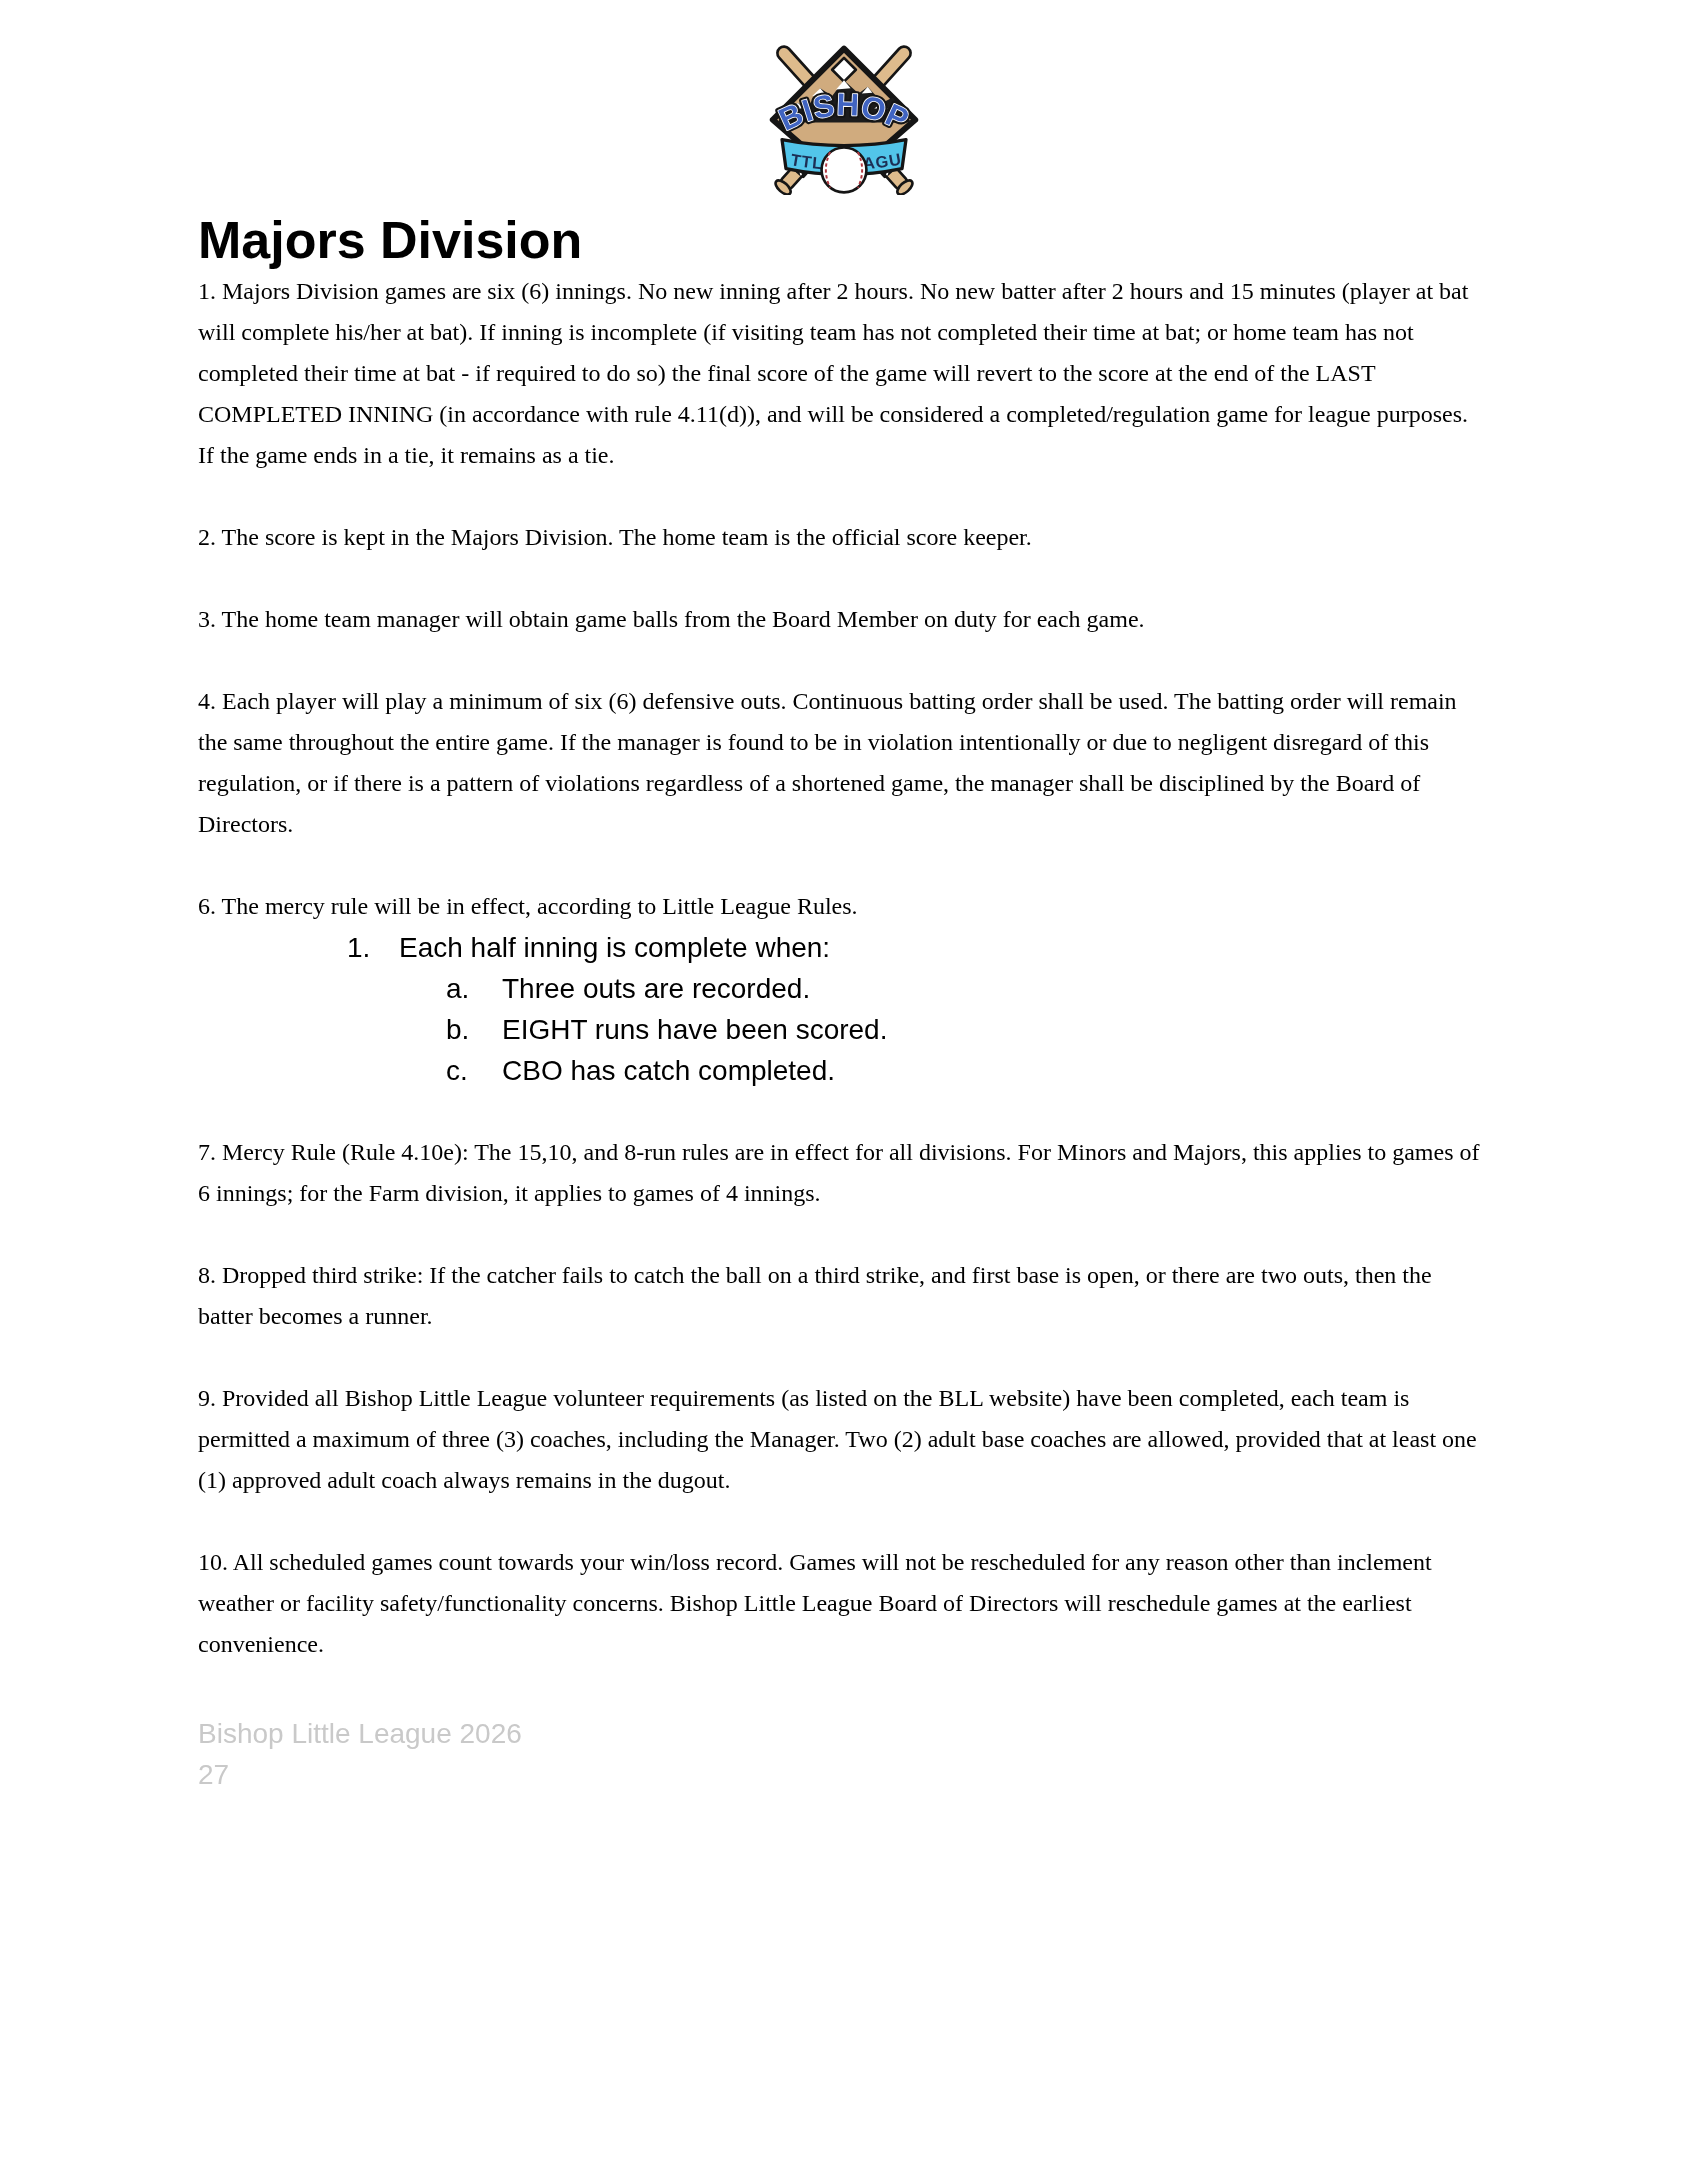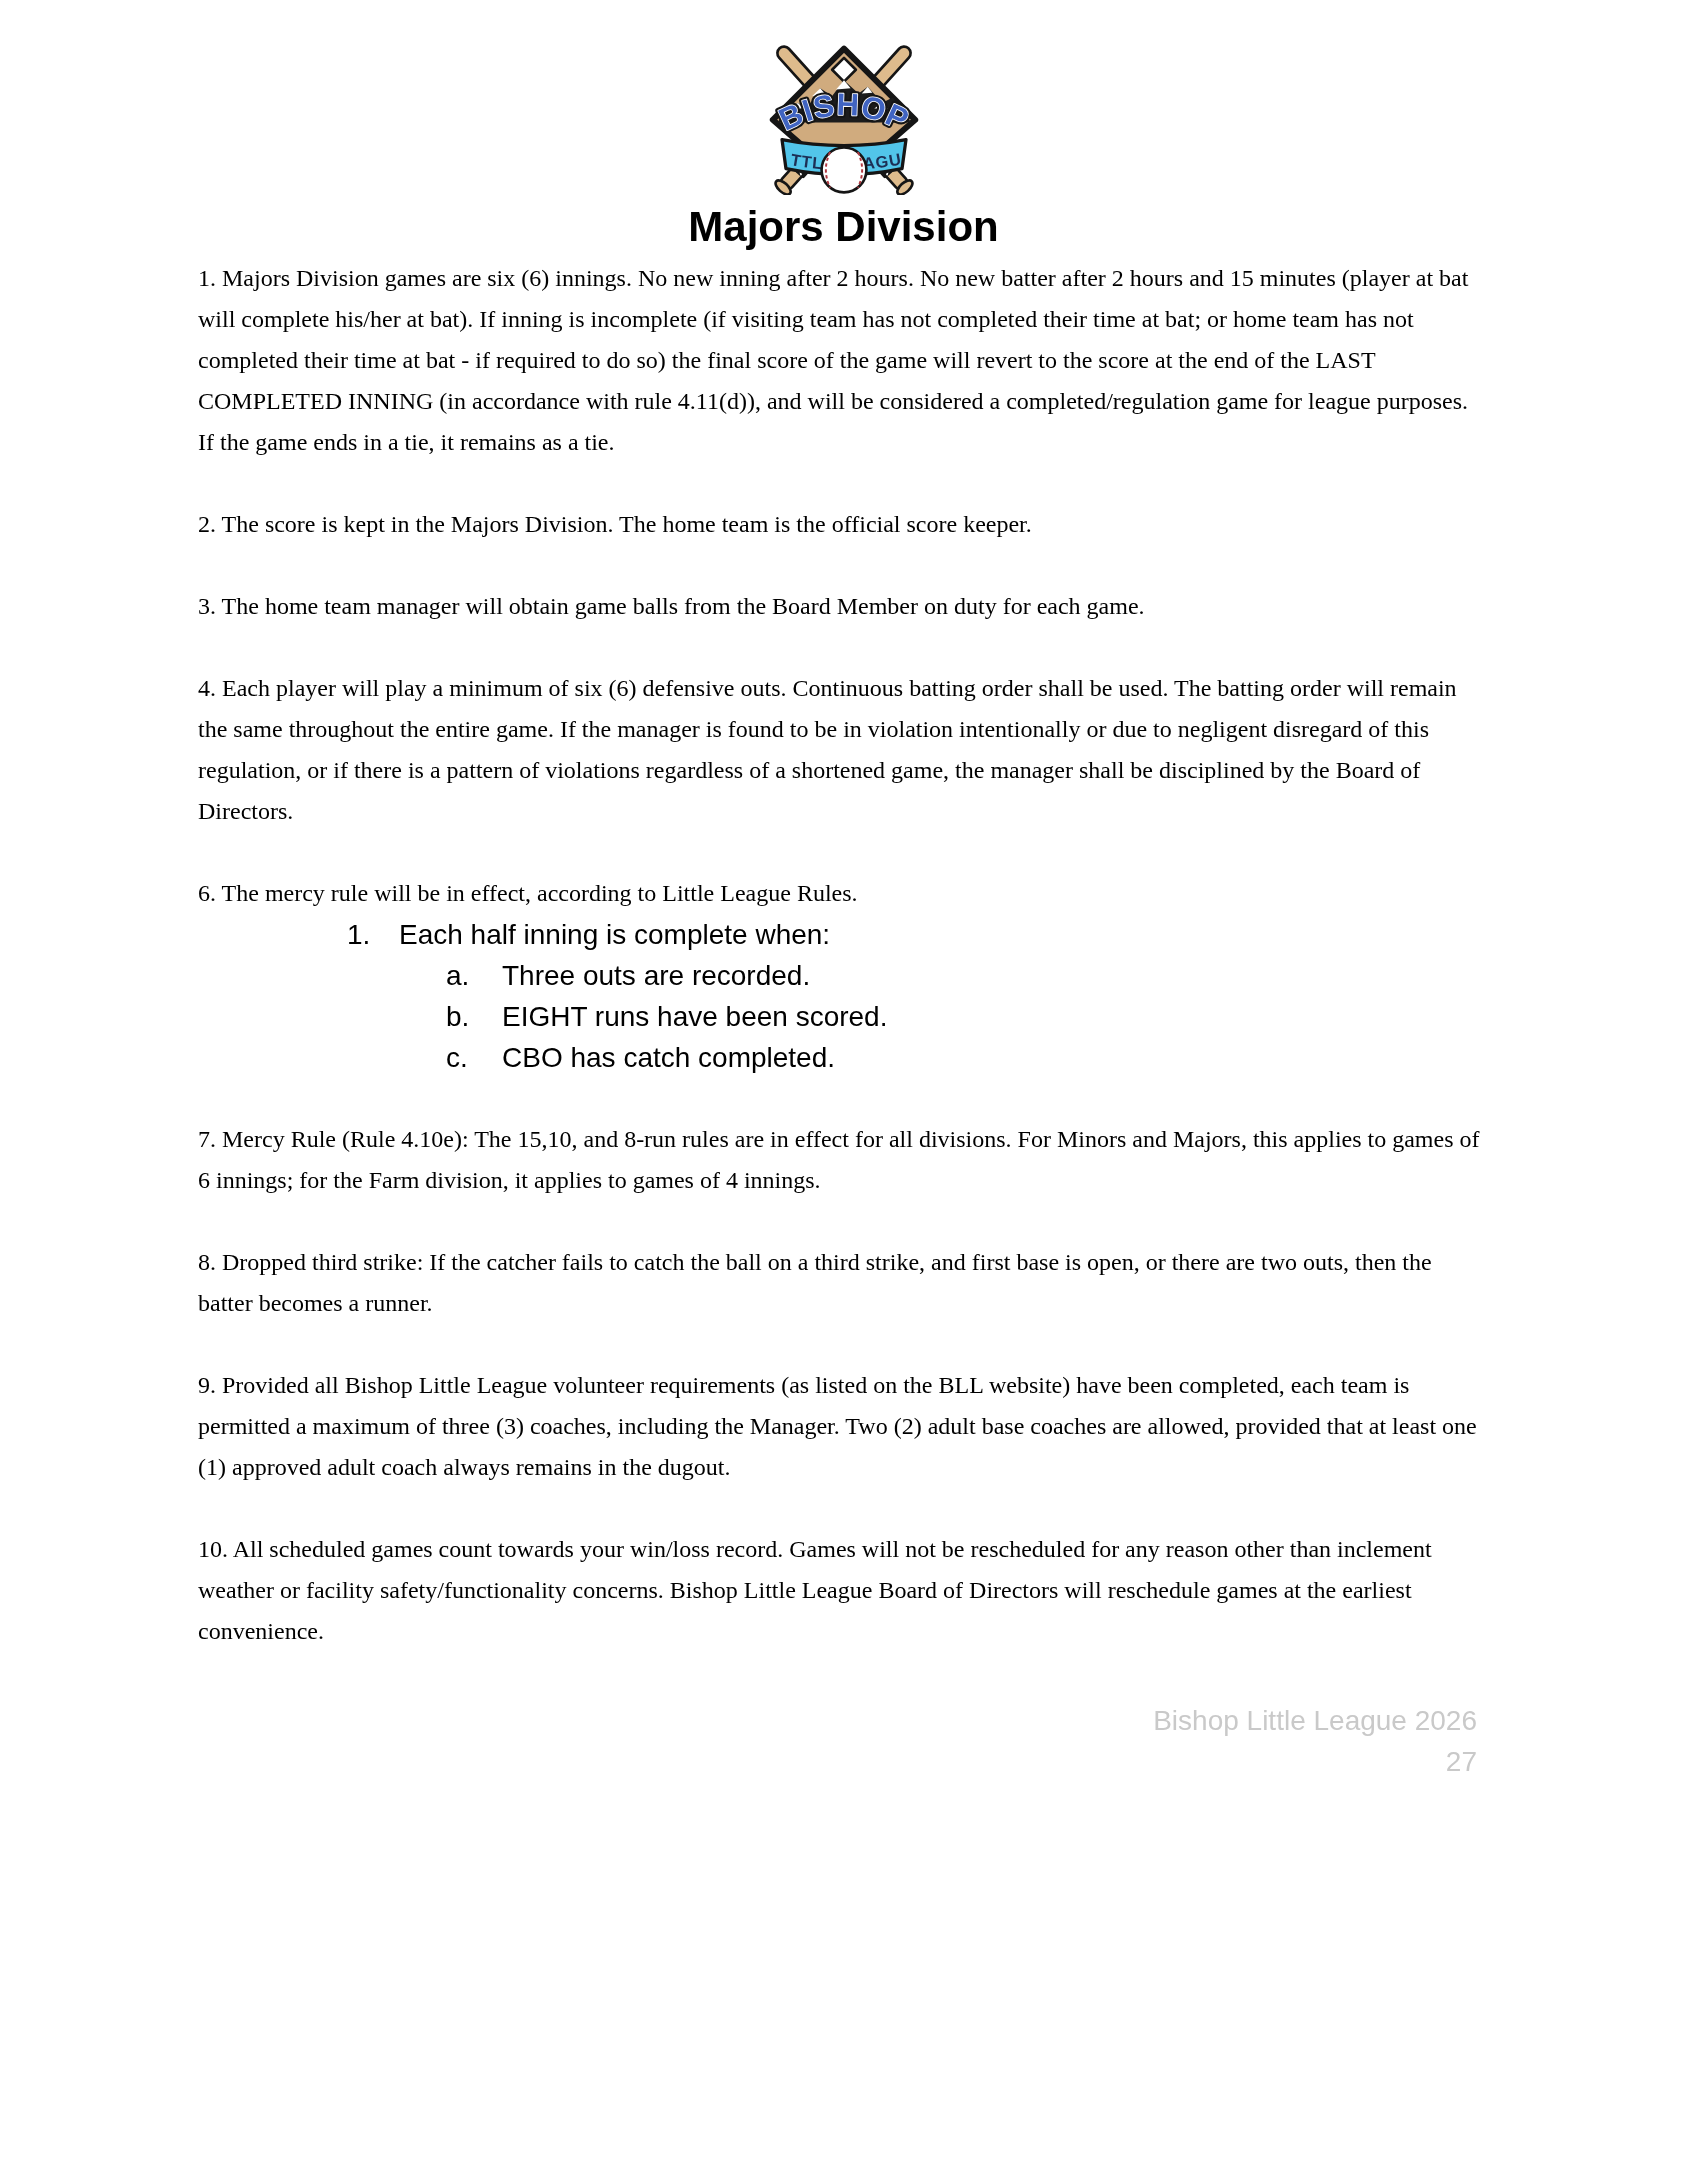--- a/index.html
+++ b/index.html
@@ -12,43 +12,41 @@
     font-family: "Liberation Sans", sans-serif;
     color: #000000;
     overflow: hidden;
   }
   .content { padding: 0 198px; }
   .logo-wrap {
     width: 156px;
     margin: 42px auto 0 auto;
   }
   .doc-title {
-    margin: 7px 0 0 0;
-    text-align: center;
-    font-size: 42px;
+    margin: 20px 0 0 0;
+    font-size: 52px;
     line-height: 46px;
     font-weight: bold;
   }
   .para {
     font-size: 24px;
     line-height: 41px;
     margin: 41px 0 0 0;
     text-align: left;
     font-family: Liberation Serif, serif;
   }
   .para.first { margin-top: 8px; }
   .bold { font-weight: bold; }
   .list-row { display: flex; font-size: 28px; line-height: 41px; margin: 0; }
   .list-row.lvl1 { padding-left: 149px; }
   .list-row.lvl1 .marker { width: 52px; flex: 0 0 52px; }
   .list-row.lvl2 { padding-left: 248px; }
   .list-row.lvl2 .marker { width: 56px; flex: 0 0 56px; }
   .footer {
     margin: 48px 12px 0 0;
-    text-align: right;
     font-size: 28px;
     line-height: 41px;
     color: #c9c9c9;
   }
 </style>
 </head>
 <body>
 
 <div class="page">
   <div class="content">

